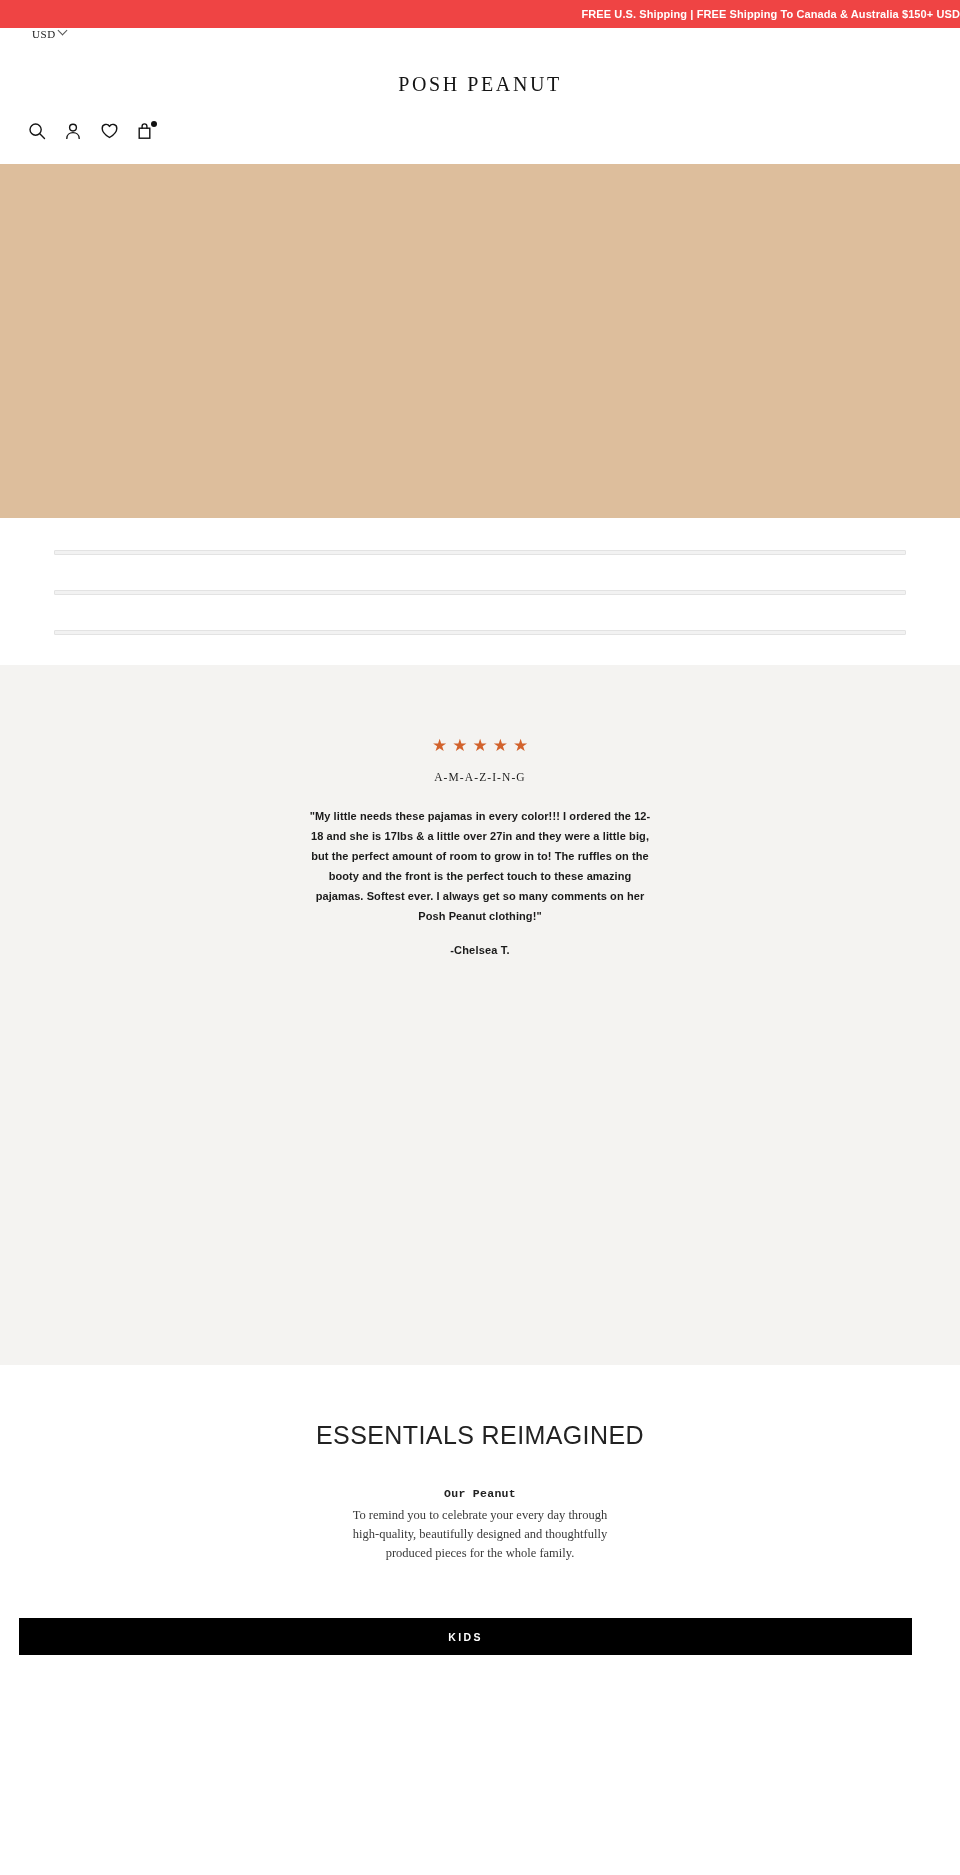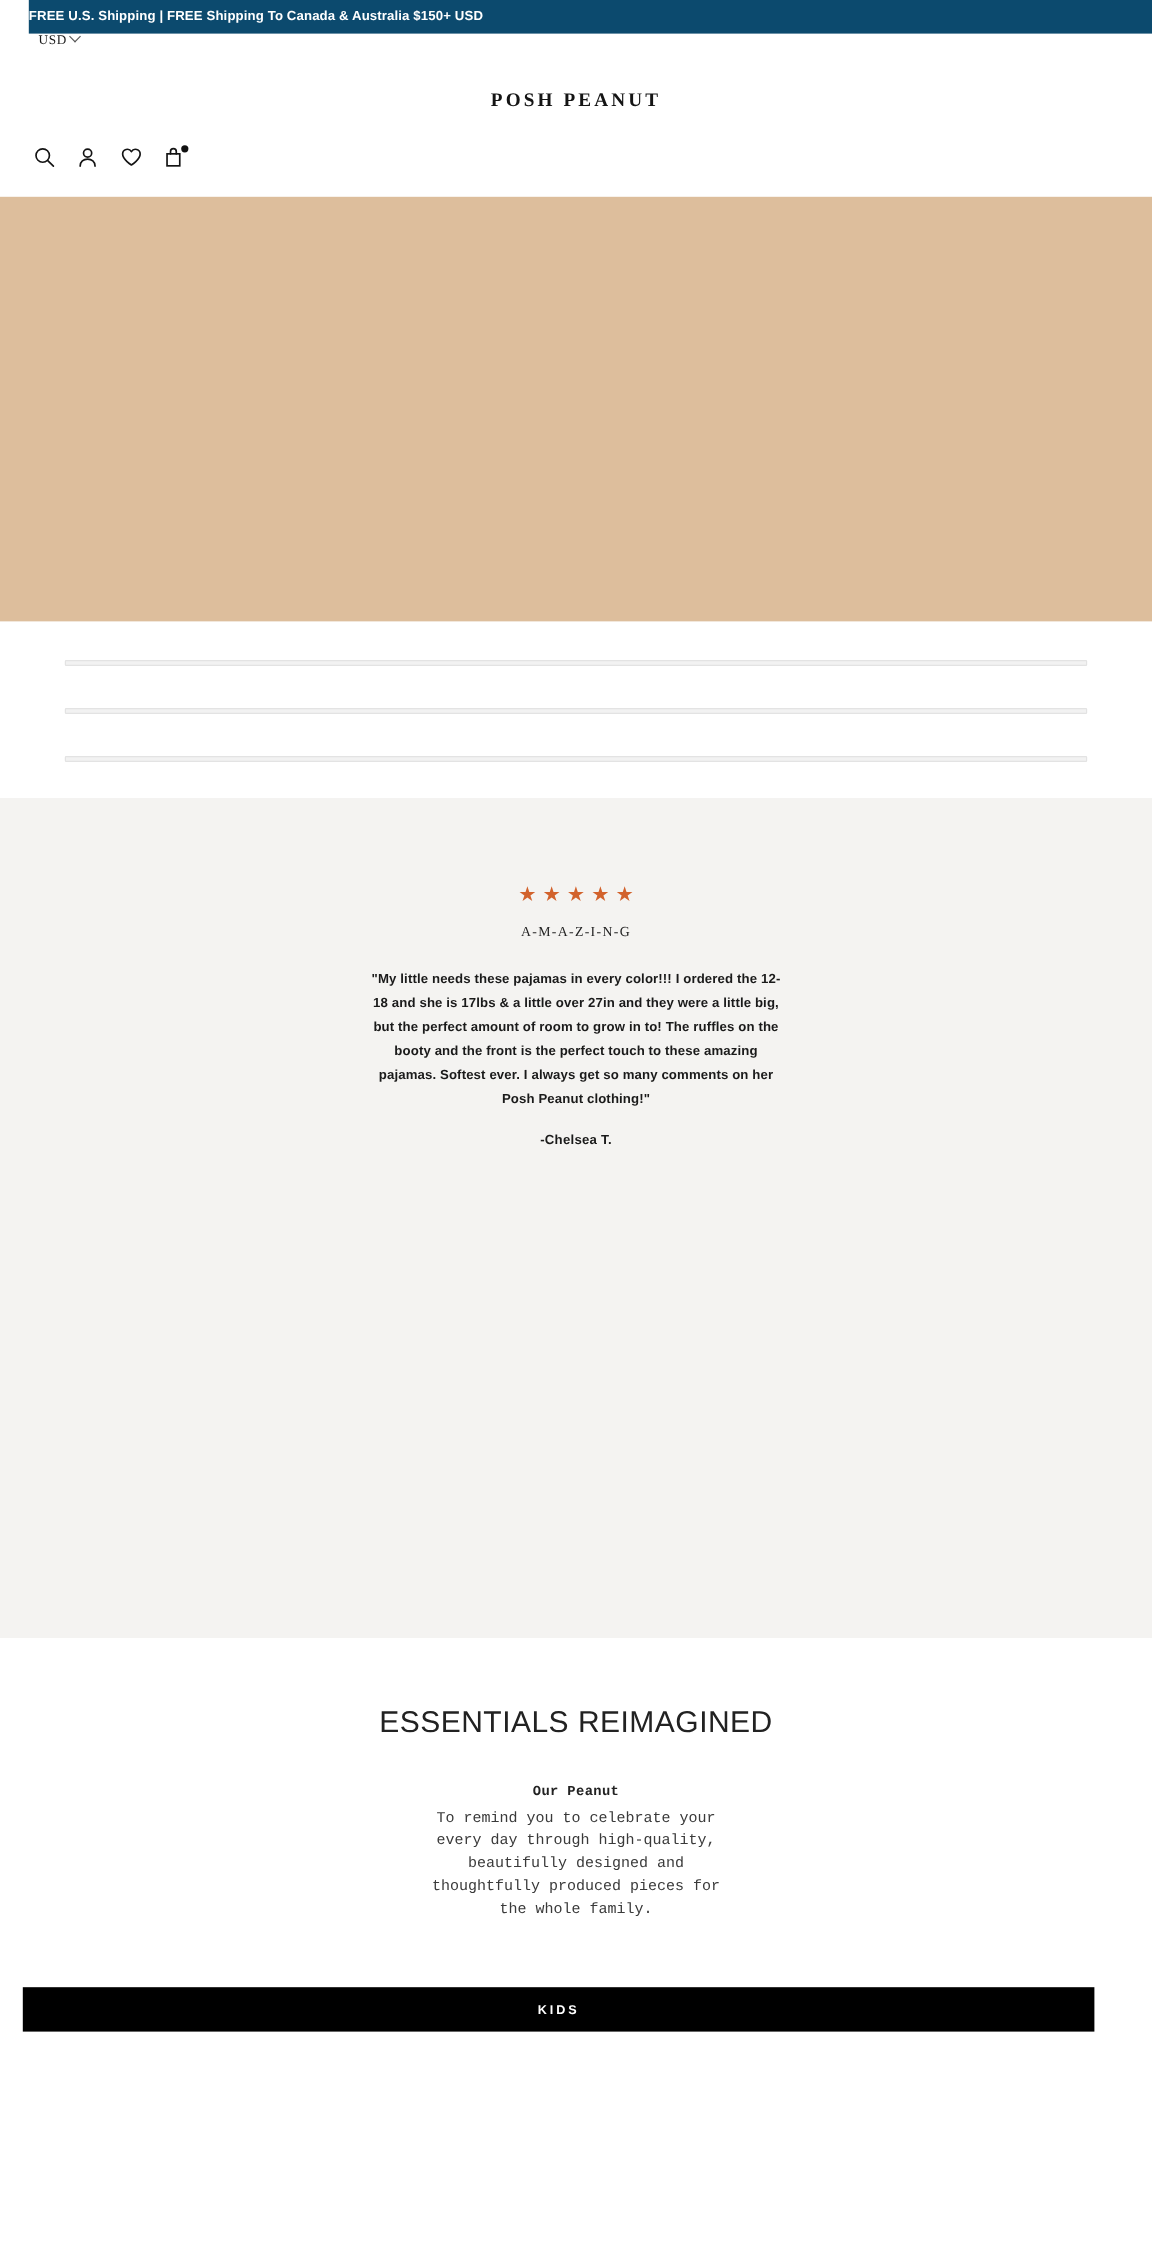--- a/index.html
+++ b/index.html
@@ -8,30 +8,29 @@
     width: 960px;
     height: 1875px;
     background: #ffffff;
     font-family: "Liberation Sans", sans-serif;
     overflow: hidden;
   }
 
   
   .announce {
     height: 28px;
-    background: #0c4a6e;
+    background: #ef4444;
     color: #ffffff;
     display: flex;
     align-items: center;
-    justify-content: flex-start;
+    justify-content: flex-end;
     font-size: 11px;
     font-weight: 700;
     letter-spacing: .1px;
     font-family: "Liberation Sans", sans-serif;
-    margin-left: 24px;
   }
 
   
   .utility {
     height: 34px;
     display: flex;
     padding: 0 0 0 32px;
   }
   .currency {
     display: flex;
@@ -55,24 +54,24 @@
 
   
   .logo-wrap {
     height: 44px;
     display: flex;
     align-items: center;
     justify-content: center;
   }
   .logo {
     font-family: "Liberation Serif", serif;
-    font-size: 16px;
+    font-size: 20px;
     letter-spacing: 2.6px;
     color: #141414;
-    font-weight: 700;
+    font-weight: 400;
   }
 
   
   .header-row {
     position: relative;
     height: 58px;
   }
   .icon-group {
     position: absolute;
     left: 26px;
@@ -201,21 +200,21 @@
     font-family: "Liberation Mono", monospace;
     font-size: 11.5px;
     font-weight: 700;
     color: #222;
     letter-spacing: .3px;
     margin-bottom: 6px;
   }
   .mission-text {
     width: 270px;
     margin: 0 auto;
-    font-family: Liberation Mono, monospace;
+    font-family: Liberation Serif, serif;
     font-size: 12.5px;
     line-height: 19px;
     color: #3a3a3a;
   }
 
   
   .cta-wrap { padding: 55px 48px 0 19px; }
   .cta-button {
     width: 100%;
     height: 37px;

